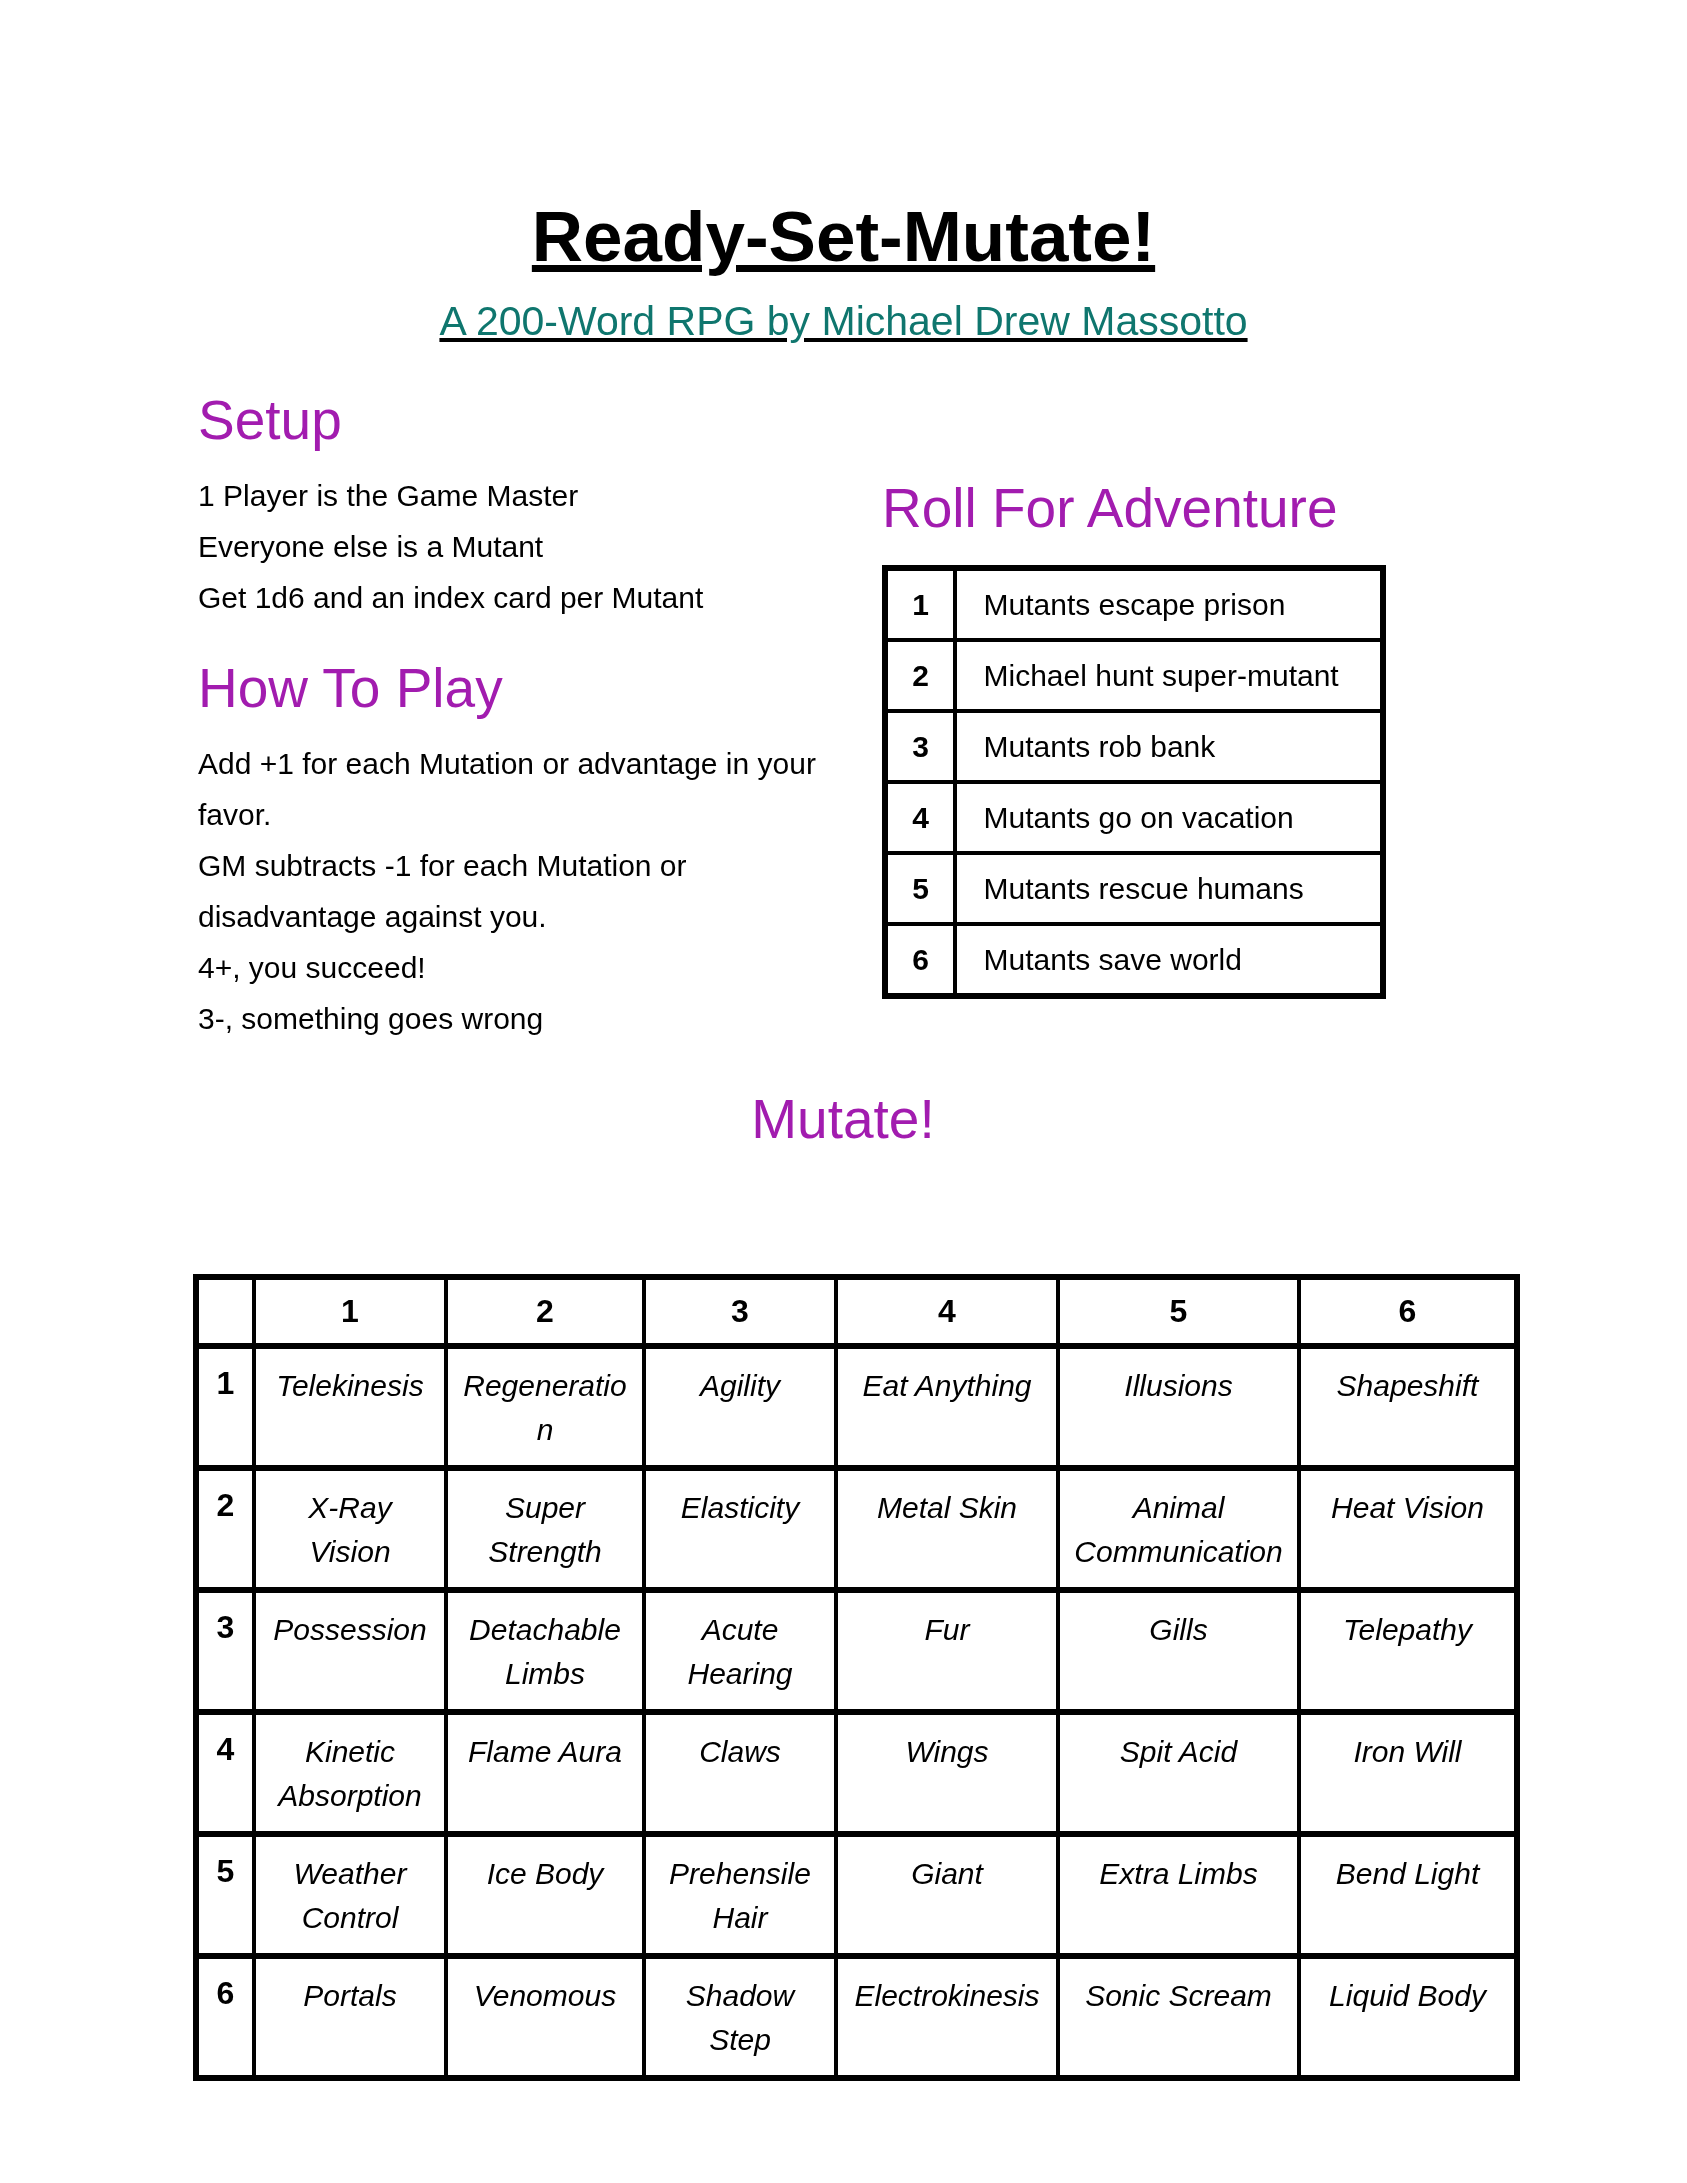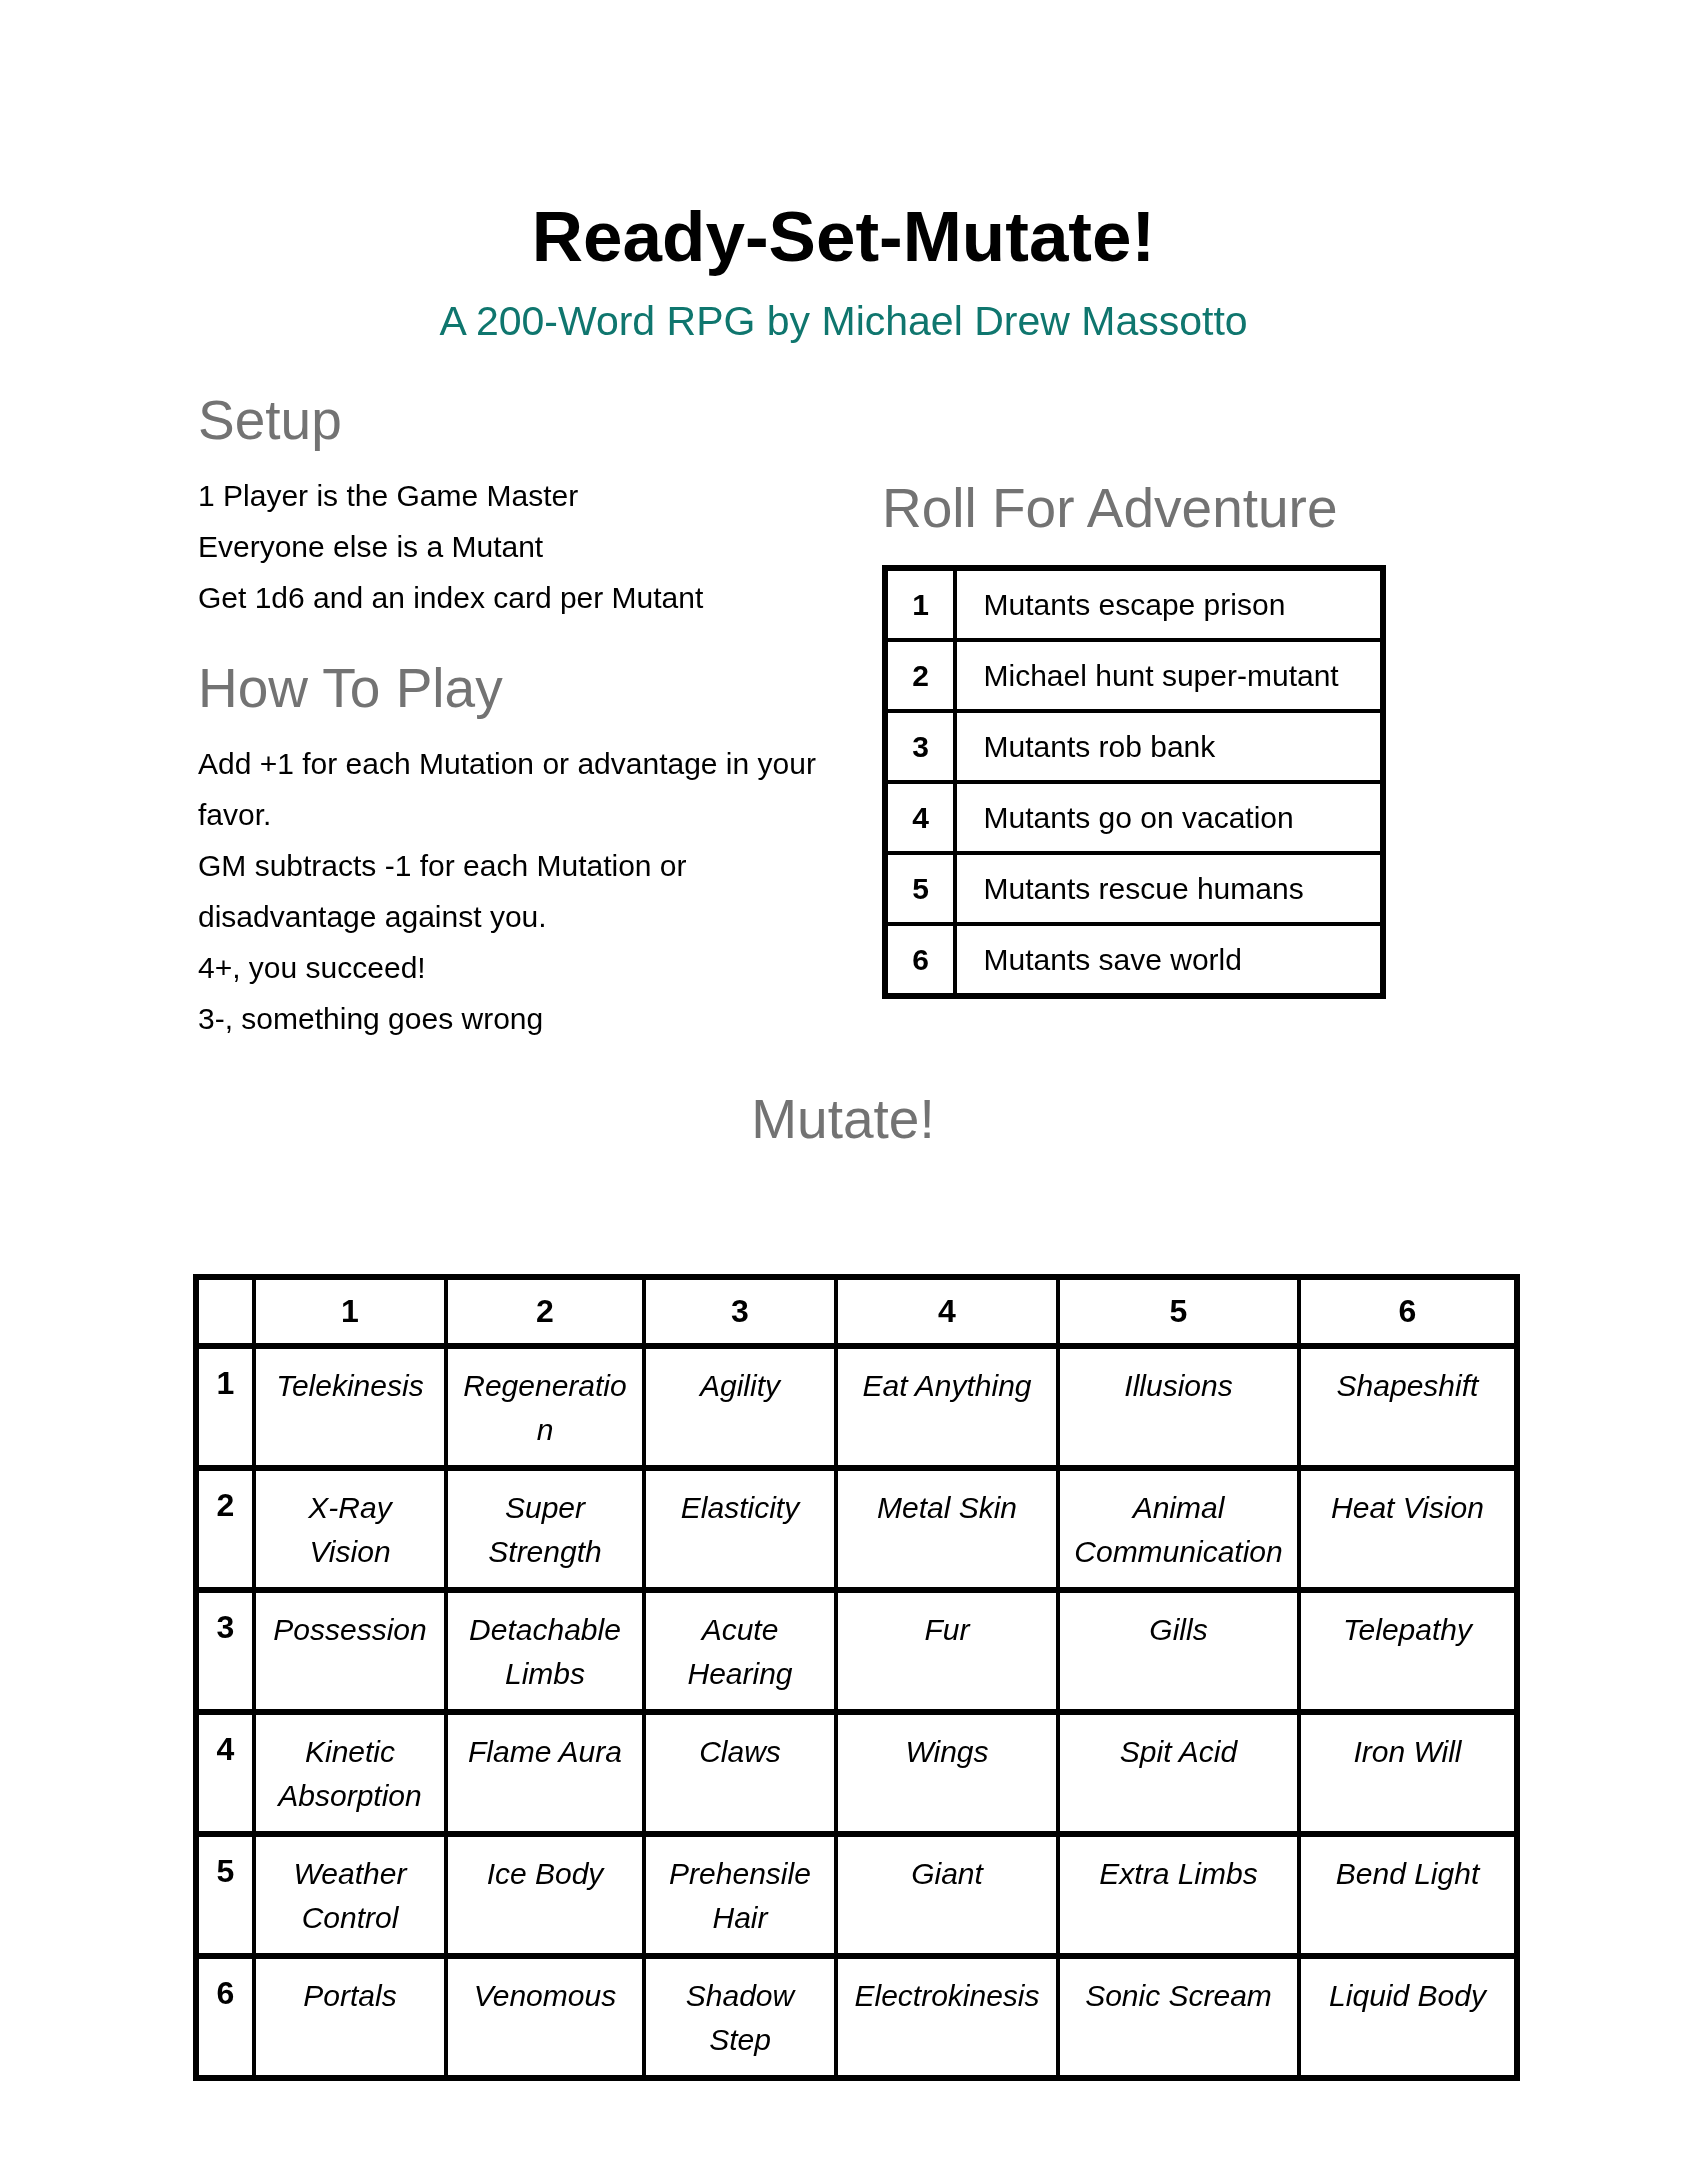--- a/index.html
+++ b/index.html
@@ -13,27 +13,27 @@
   }
   
   .doc-title{
     font-size:71px;font-weight:700;line-height:1.3;margin:0;text-align:center;
   }
   .doc-subtitle{
     font-size:41px;font-weight:400;color:#0f766e;line-height:1.3;
     margin:12px 0 0 0;text-align:center;
   }
   .h1{
-    font-size:55px;font-weight:400;line-height:1.2;margin:0;color:#737373;
+    font-size:55px;font-weight:400;line-height:1.2;margin:0;color:#a21caf;
   }
   .body-line{
     font-size:30px;line-height:51px;margin:0;
   }
   
-  .title-block{position:absolute;top:191px;left:0;width:1687px;}
+  .title-block{position:absolute;top:191px;left:0;width:1687px;text-decoration:underline;}
   .left-col{position:absolute;top:387px;left:198px;width:662px;}
   .left-col .h1.second{margin-top:32px;}
   .left-col .lines{margin-top:17px;}
   .right-col{position:absolute;top:475px;left:882px;width:504px;}
   .mutate-section{position:absolute;top:1086px;left:198px;width:1290px;}
   .mutate-section .h1{text-align:center;}
   .mutate-par{
     font-size:30px;line-height:50px;margin:24px 0 0 0;text-indent:99px;
   }
   .mutate-par b{font-weight:700;}

